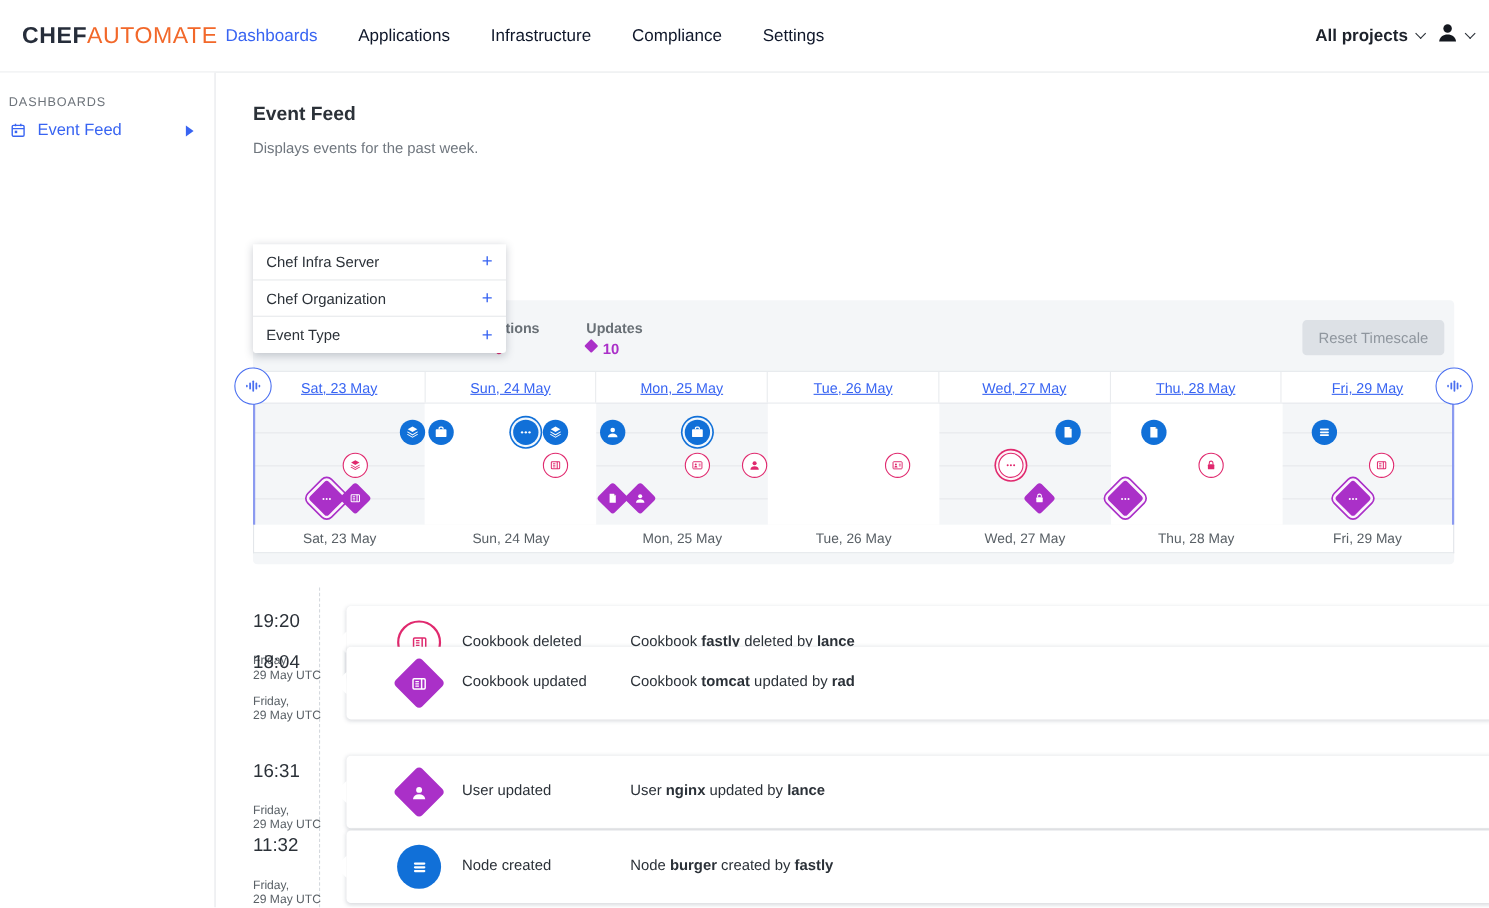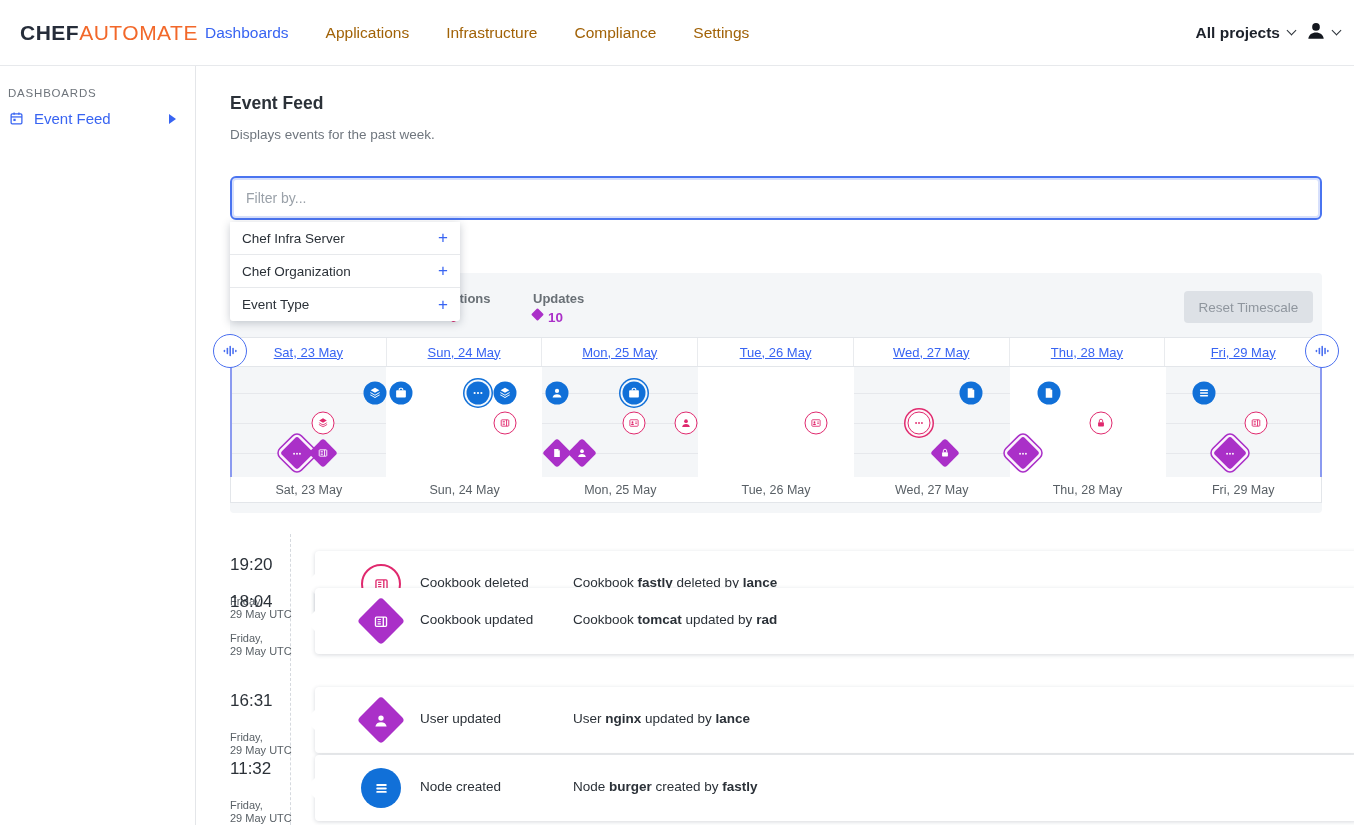--- a/index.html
+++ b/index.html
@@ -6,21 +6,21 @@
   html,body { width:1354px; height:825px; overflow:hidden; background:#fff;
     font-family:"Liberation Sans", sans-serif; color:#2b3138; }
 
   
   .topnav { position:relative; height:66px; background:#fff; border-bottom:1px solid #e7e9ec;
     display:flex; align-items:center;padding-left:12px; }
   .logo { margin-left:8px; font-size:21px; letter-spacing:.5px; white-space:nowrap; }
   .logo .chef { font-weight:800; color:#262d3a; }
   .logo .automate { font-weight:500; color:#f2682a; }
   .nav-links { position:absolute; left:205px; display:flex; gap:37px; }
-  .nav-link { font-size:15.5px; color:#a16207; text-decoration:none; cursor:pointer; }
+  .nav-link { font-size:15.5px; color:#0f172a; text-decoration:none; cursor:pointer; }
   .nav-link.active { color:#3864f2; }
   .nav-right { position:absolute; right:14px; display:flex; align-items:center; gap:10px; }
   .all-projects { display:flex; align-items:center; gap:8px; font-size:15.5px; font-weight:700;
     color:#1d222b; cursor:pointer; }
   .chev { width:7px; height:7px; border-right:1.6px solid #2b3138; border-bottom:1.6px solid #2b3138;
     transform:rotate(45deg); margin-top:-4px; }
   .avatar-wrap { display:flex; align-items:center; gap:6px; cursor:pointer; }
   .avatar svg { width:22px; height:22px; color:#14181f; }
 
   
@@ -167,21 +167,20 @@
         </svg>
       <span class="grow">Event Feed</span>
       <span class="tri-right"></span>
     </div>
   </aside>
 
   <main class="main">
     <h1 class="page-title">Event Feed</h1>
     <p class="page-sub">Displays events for the past week.</p>
 
-    <input class="filter-input" placeholder="Filter by..." style="">
 
     <div class="panel">
       <div class="legend-label" style="left:202px">Deletions</div>
       <div class="legend-value" style="left:205px;color:#e0296e">
         <span class="diamond-dot" style="background:#e0296e"></span>
         <span>0</span>
       </div>
       <div class="legend-label" style="left:303px">Updates</div>
       <div class="legend-value" style="left:303px;color:#aa30c8">
         <span class="diamond-dot" style="background:#aa30c8"></span>

